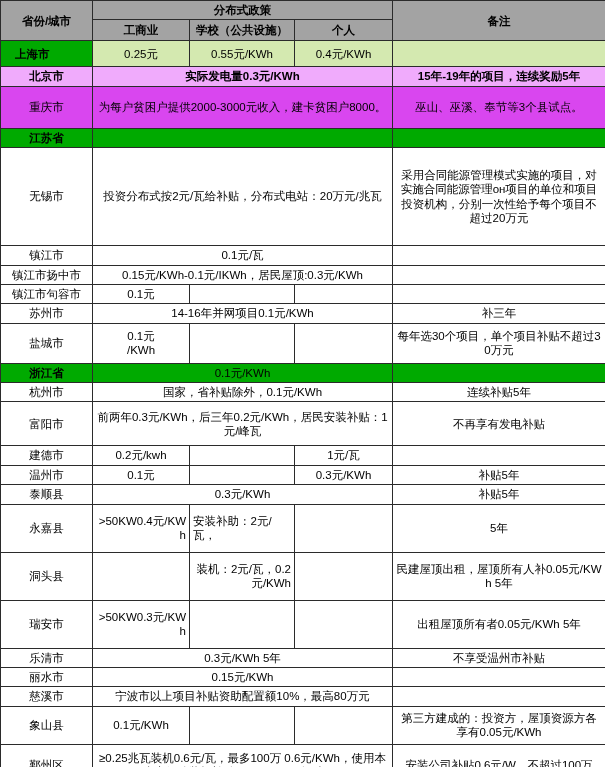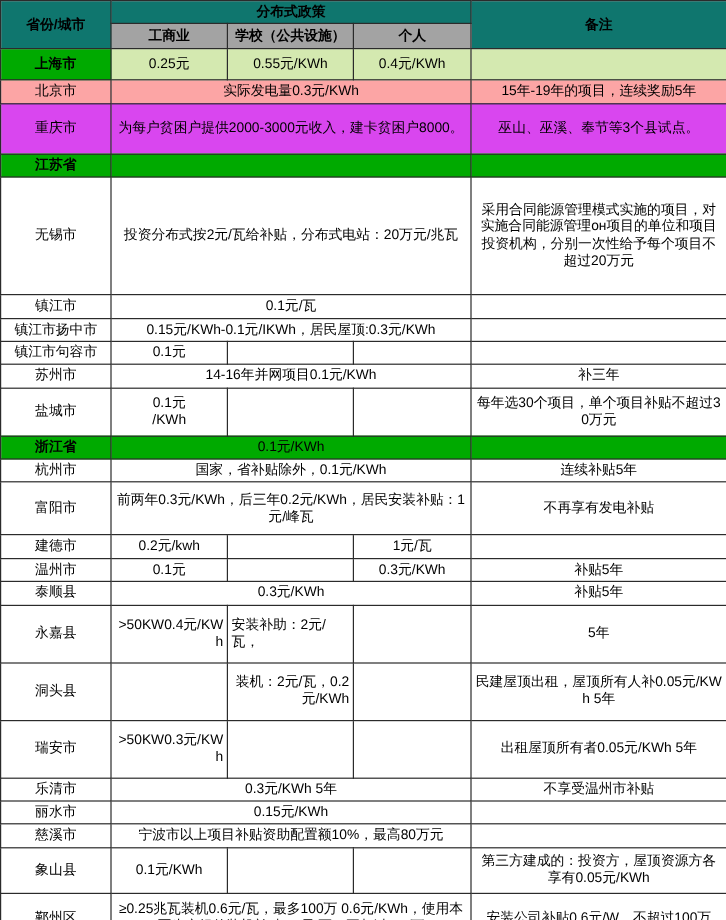--- a/index.html
+++ b/index.html
@@ -24,21 +24,21 @@
     font-size: 11.5px;
     line-height: 1.25;
     text-align: center;
     vertical-align: middle;
     padding: 2px 3px;
     color: #000;
     word-break: break-all;
   }
   
   .hdr-main {
-    background: #0f766e;
+    background: #a3a3a3;
     color: #ffffff;
     font-weight: bold;
     font-size: 12.5px;
     height: 18px;
   }
   .hdr-sub {
     background: #a3a3a3;
     font-weight: bold;
     font-size: 12px;
     height: 21px;
@@ -50,21 +50,21 @@
     text-align: left;
     padding-left: 18px;
   }
   .prov-green-mid {
     background: #00aa00;
     color: #000000;
     font-weight: normal;
     text-align: center;
   }
   .row-sh-val  { background: #d4e9b0; }
-  .row-bj      { background: #fca5a5; }
+  .row-bj      { background: #f0abfc; font-weight: bold; }
   .row-cq      { background: #d946ef; }
   .cell-white  { background: #ffffff; }
   .city-cell   { font-size: 11.5px; }
   .tall { height: 26px; }
   .note-left { text-align: center; }
   .small { font-size: 11px; }
 </style>
 </head>
 <body>
 
@@ -84,21 +84,21 @@
     <td class="hdr-main" colspan="3">分布式政策</td>
     <td class="hdr-main" rowspan="2">备注</td>
   </tr>
   <tr>
     <td class="hdr-sub">工商业</td>
     <td class="hdr-sub">学校（公共设施）</td>
     <td class="hdr-sub">个人</td>
   </tr>
 
   <tr>
-    <td class="prov-green city-cell tall" style="text-align:left;padding-left:28px">上海市</td>
+    <td class="prov-green city-cell tall" style="text-align:left;padding-left:14px">上海市</td>
     <td class="row-sh-val tall">0.25元</td>
     <td class="row-sh-val tall">0.55元/KWh</td>
     <td class="row-sh-val tall">0.4元/KWh</td>
     <td class="row-sh-val tall"></td>
   </tr>
 
   <tr>
     <td class="row-bj city-cell">北京市</td>
     <td class="row-bj" colspan="3">实际发电量0.3元/KWh</td>
     <td class="row-bj">15年-19年的项目，连续奖励5年</td>

